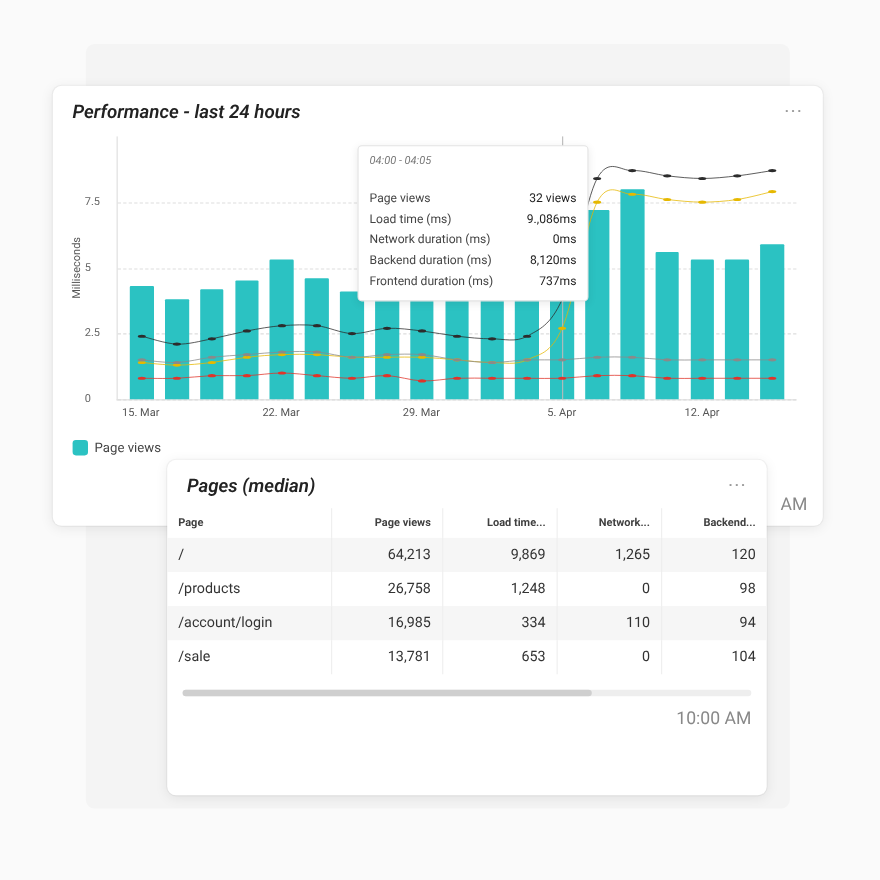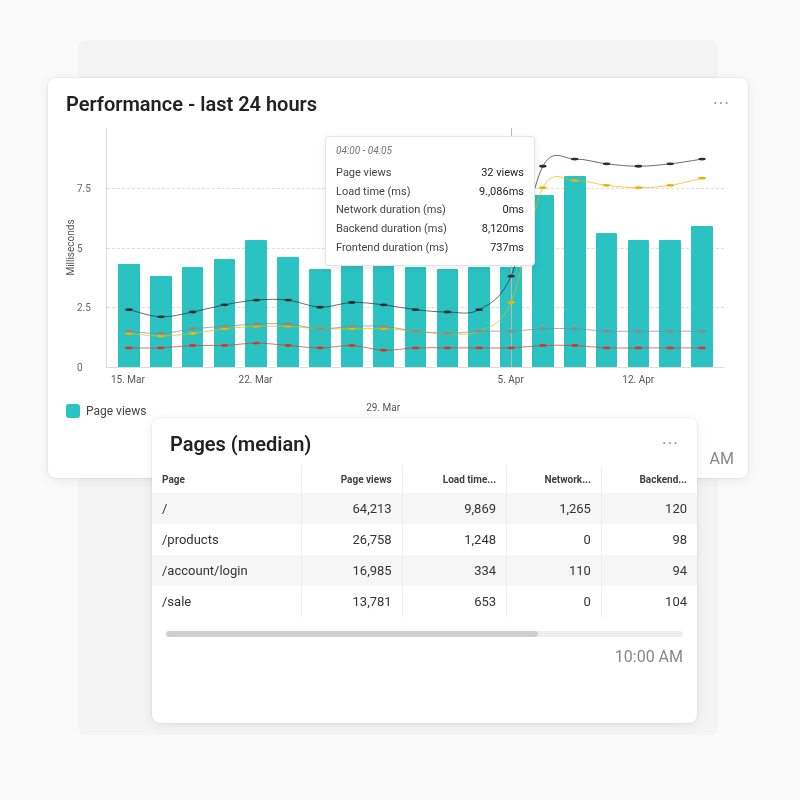--- a/index.html
+++ b/index.html
@@ -25,21 +25,21 @@
     border-radius: 8px;
     box-shadow: 0 2px 12px rgba(0,0,0,0.08), 0 0 0 1px rgba(0,0,0,0.04);
   }
   .perf-card { left: 48px; top: 78px; width: 700px; height: 400px; }
   .table-card { left: 152px; top: 418px; width: 545px; height: 305px; }
 
   .card-header {
     display: flex; justify-content: space-between; align-items: center;
     padding: 14px 18px 6px;
   }
-  .card-title { font-size: 20px; font-weight: 600; color: #222; }
+  .card-title { font-size: 17px; font-weight: 600; color: #222; font-style: italic; }
   .ellipsis { color: #999; font-size: 18px; letter-spacing: 1px; cursor: pointer; line-height: 1;}
 
   .chart-wrap { position: relative; padding: 6px 18px 0 18px; }
   .ylabel {
     position: absolute; left: -6px; top: 120px;
     transform: rotate(-90deg); transform-origin: center;
     font-size: 10px; color: #555;
   }
   .plot {
     position: relative; margin-left: 40px; margin-right: 6px;
@@ -58,21 +58,21 @@
   .legend { display:flex; align-items:center; gap:6px; padding: 10px 18px 14px; }
   .legend-swatch { width: 14px; height: 14px; background:#2bc2c2; border-radius:3px; }
   .legend-label { font-size: 12px; color:#444; }
   .time-badge { position:absolute; right:14px; bottom:10px; font-size:16px; color:#888; }
 
   .tooltip {
     position: absolute; background:#fff; border:1px solid #e3e3e3; border-radius:4px;
     box-shadow: 0 2px 8px rgba(0,0,0,0.08);
     font-size: 11px; color:#444; padding:8px 10px; width: 210px;
   }
-  .tooltip .tt-head { font-style: italic; color:#777; margin-bottom:8px; font-size:10px;}
+  .tooltip .tt-head { font-style: italic; color:#777; margin-bottom:20px; font-size:10px;}
   .tooltip .tt-row { display:flex; justify-content:space-between; line-height:1.7; }
   .tooltip .tt-row span:last-child { color:#222;margin-left:28px; }
 
   
   .tbl { width: 100%; border-collapse: collapse; font-size: 13px; margin-top: 4px;}
   .tbl th { text-align:left; font-weight:700; color:#404040; padding:8px 10px; font-size:10px; }
   .tbl th.r, .tbl td.r { text-align:right; }
   .tbl td { padding:8px 10px; color:#333; }
   .tbl tbody tr:nth-child(odd) td { background:#f6f6f6; }
   .tbl tbody tr td:first-child { border-left:none; }
@@ -272,21 +272,21 @@
           </div>
           <div class="tt-row">
             <span>Frontend duration (ms)</span>
             <span>737ms</span>
           </div>
         </div>
       </div>
     <div class="xaxis" id="xaxis">
         <div class="xtick" style="left: 3.55434%;">15. Mar</div>
         <div class="xtick" style="left: 24.1969%;">22. Mar</div>
-        <div class="xtick" style="left: 44.8394%; margin-top: 28px;">29. Mar</div>
+        <div class="xtick" style="left: 44.8394%;">29. Mar</div>
         <div class="xtick" style="left: 65.4819%;">5. Apr</div>
         <div class="xtick" style="left: 86.1244%;">12. Apr</div>
       </div>
   </div>
 
   <div class="legend">
     <span class="legend-swatch"></span>
     <span class="legend-label">Page views</span>
   </div>
   <div class="time-badge">AM</div>

